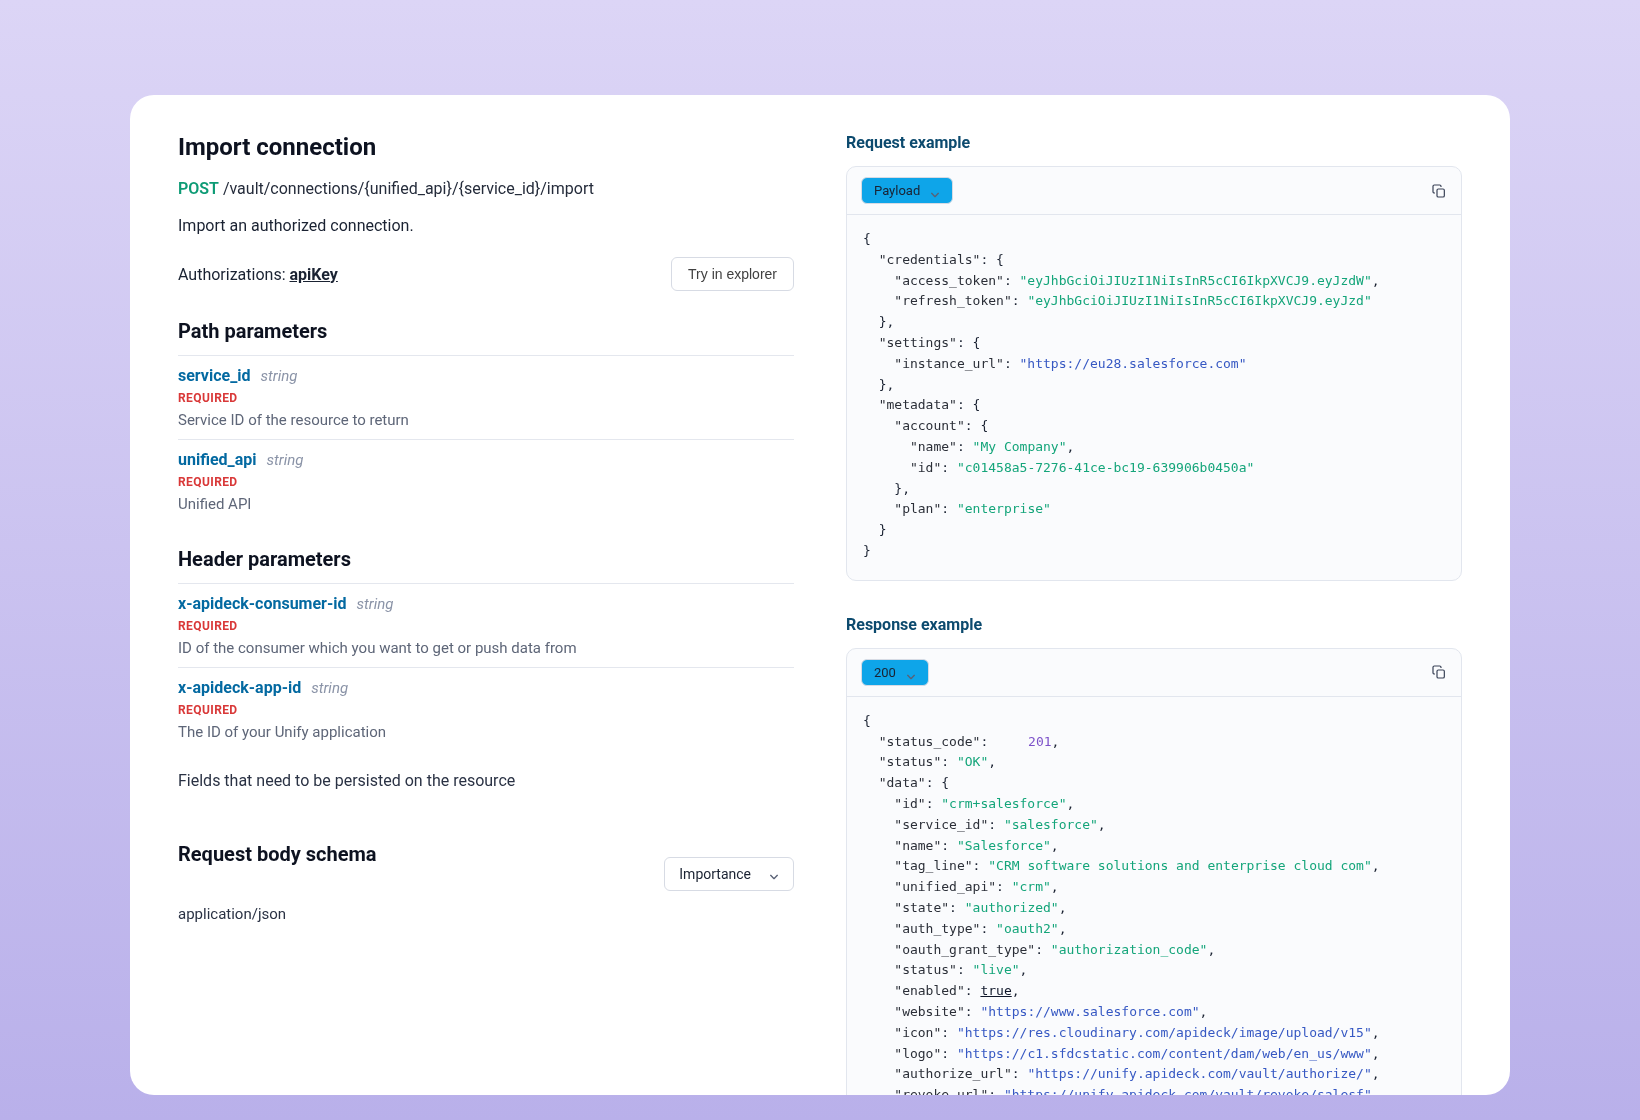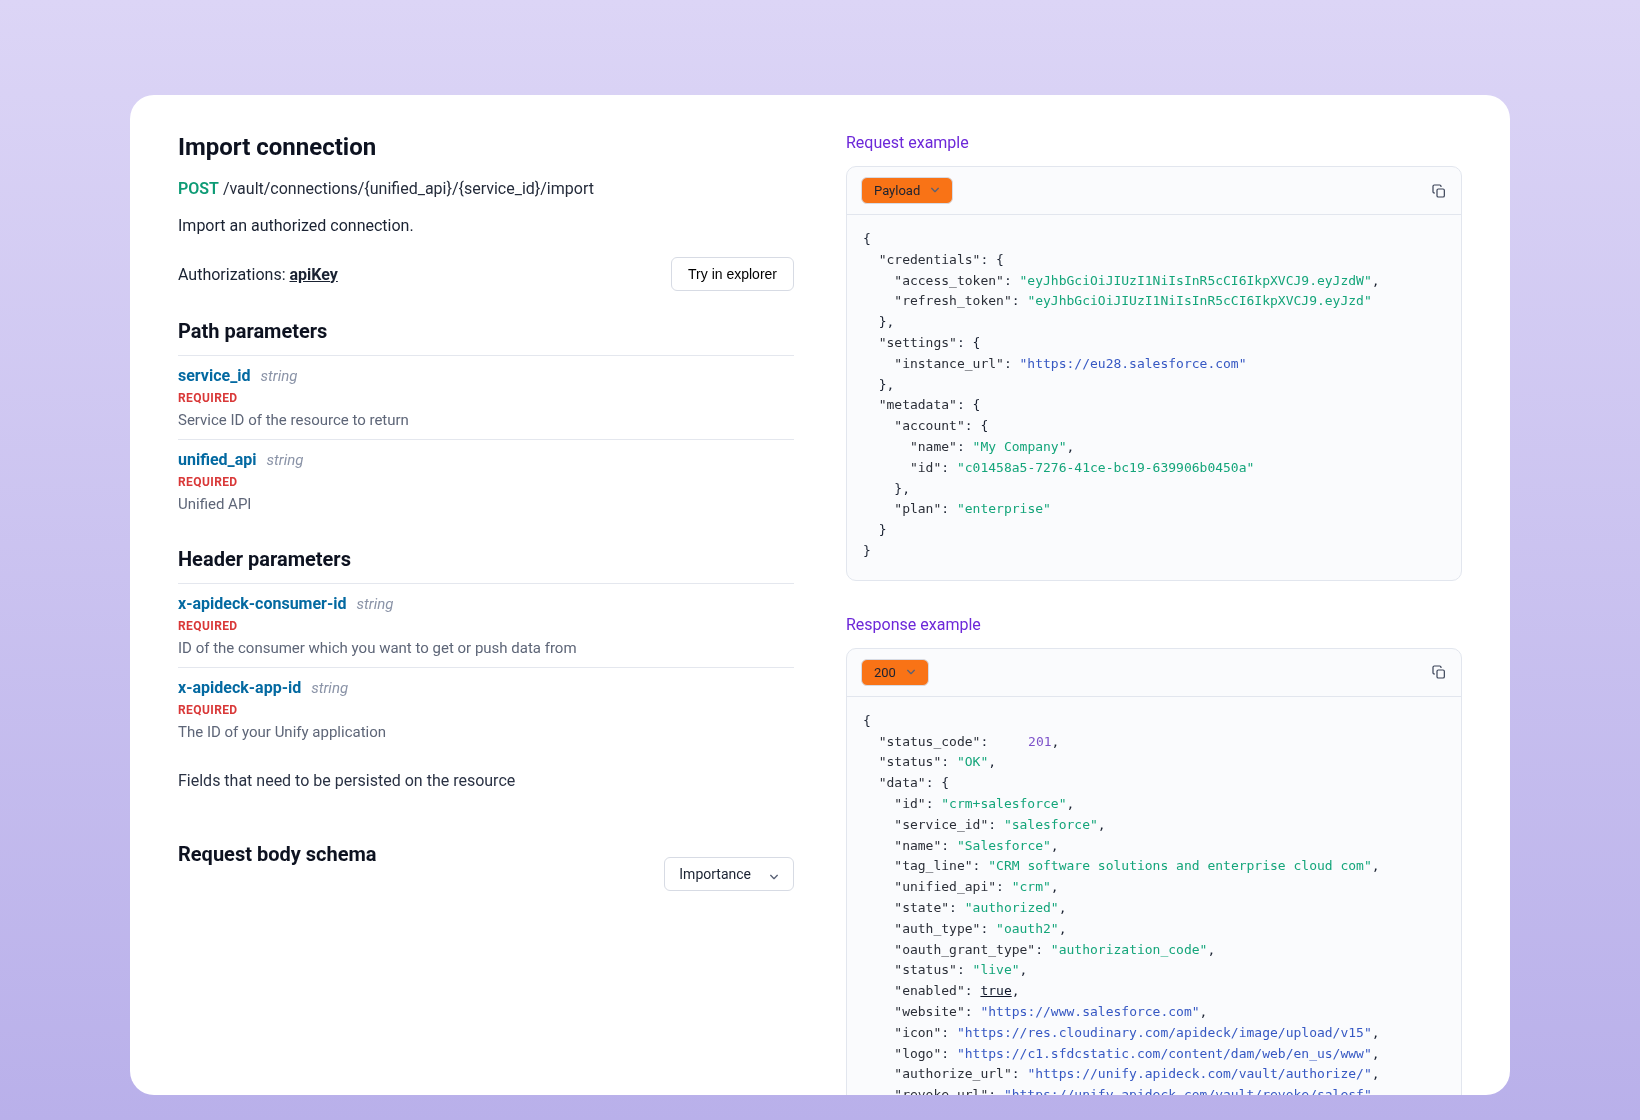--- a/index.html
+++ b/index.html
@@ -34,21 +34,21 @@
   margin-bottom: 18px;
 }
 .method { color: #0d9b75; font-weight: 600; }
 .path { color: #252c3b; }
 .desc { font-size: 16px; color: #1a2232; margin-bottom: 22px; }
 .auth-line { font-size: 16px; color: #1a2232; margin-bottom: 28px; display:flex; align-items:center; justify-content:space-between;}
 .auth-line .ak { font-weight: 700; text-decoration: underline; text-align: right; }
 .try-btn {
   border: 1px solid #d7dbe4;
   background: #fff;
-  color: #000000;
+  color: #404040;
   font-size: 14px;
   padding: 8px 16px;
   border-radius: 6px;
   cursor: pointer;
 }
 h2.section-head {
   font-size: 20px;
   font-weight: 700;
   color: #0d1220;
   margin-top: 10px;
@@ -78,47 +78,47 @@
 .chev {
   width: 10px; height: 10px;
   display:inline-block;
 }
 .chev svg { width:100%; height:100%; }
 .ct { font-size: 15px; color: #2a3244; margin-top: 14px; }
 
 
 .ex-title {
   font-size: 16px;
-  font-weight: 400;
-  color: #6d28d9;
+  font-weight: 700;
+  color: #0c4a6e;
   margin-bottom: 14px;
 }
 .code-panel {
   border: 1px solid #e2e6ee;
   border-radius: 10px;
   background: #fafbfd;
   margin-bottom: 34px;
   overflow: hidden;
 }
 .code-toolbar {
   display:flex;
   justify-content:space-between;
   align-items:center;
   padding: 10px 14px;
   border-bottom: 1px solid #e2e6ee;
 }
 .tab-pill {
   border: 1px solid #d7dbe4;
-  background: #f97316;
+  background: #0ea5e9;
   color: #1a2232;
   font-size: 13px;
   padding: 5px 12px;
   border-radius: 6px;
   display:inline-flex;
-  align-items:flex-start;
+  align-items:flex-end;
   gap: 10px;
   cursor:pointer;
 }
 .copy-icon { cursor:pointer; color:#384156; display:inline-flex; }
 .copy-icon svg { width:16px; height:16px; }
 pre.code {
   font-family: ui-monospace, SFMono-Regular, Menlo, Consolas, monospace;
   font-size: 13px;
   line-height: 1.6;
   color: #1a2232;
@@ -208,20 +208,21 @@
       <div class="select-pill">
         <span>Importance</span>
         <span class="chev">
           <svg viewBox="0 0 12 12">
               <path d="M2 4 L6 8 L10 4" fill="none" stroke="#5a6276" stroke-width="1.6" stroke-linecap="round" stroke-linejoin="round"></path>
             </svg>
         </span>
       </div>
     </div>
 
+    <p class="ct">application/json</p>
 
   </div>
 
   <div class="right">
 
     <div class="ex-title">Request example</div>
     <div class="code-panel">
       <div class="code-toolbar">
         <div class="tab-pill">
           <span>Payload</span>

